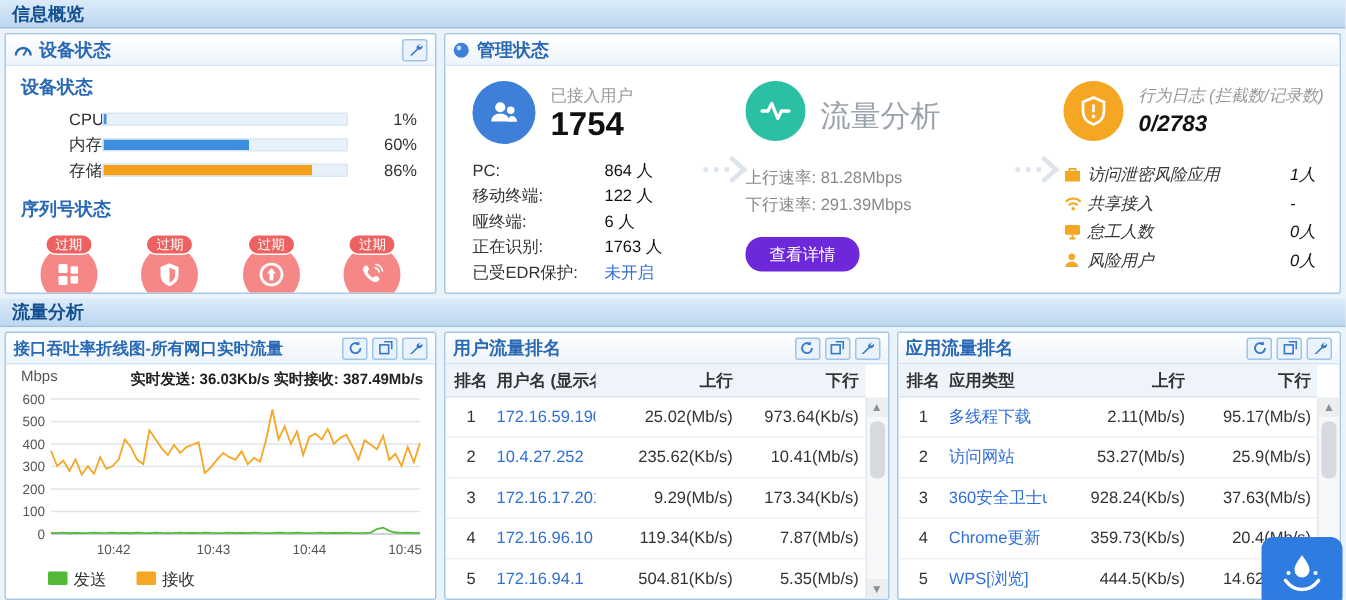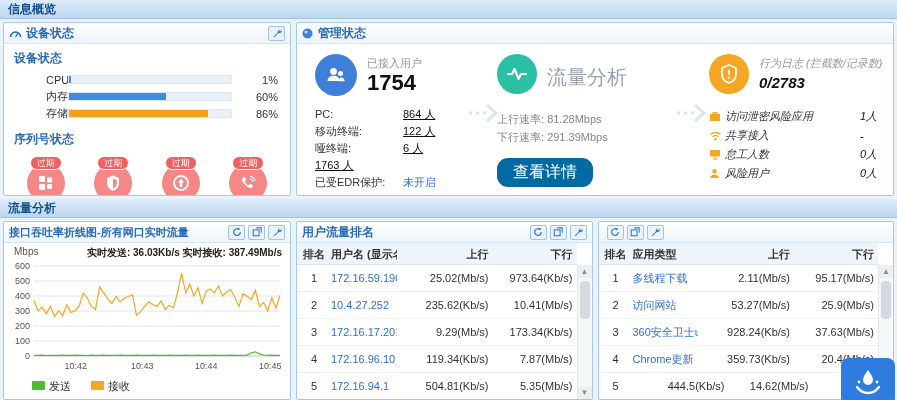--- a/index.html
+++ b/index.html
@@ -43,26 +43,26 @@
   .blk-behavior { left:412px; width:185px;font-style:italic; }
   .blk-top { display:flex; align-items:flex-start; gap:10px; }
   .big-circle { width:42px; height:42px; border-radius:50%; flex:none;
     display:flex; align-items:center; justify-content:center; }
   .c-blue { background:#3d7fd9; } .c-teal { background:#2bbfa3; } .c-orange { background:#f5a623; }
   .blk-cap { color:#999; font-size:11px; padding-top:2px; white-space:nowrap; }
   .blk-num { color:#111; font-weight:bold; font-size:22px; line-height:24px; }
   .stats { margin-top:10px; }
   .stat { display:flex; height:17px; line-height:17px; font-size:11px; }
   .stat .sl { width:88px; color:#333; }
-  .stat .sv { color:#111;text-decoration:underline; }
+  .stat .sv { color:#111; }
   a.lnk { color:#2f6fd6; text-decoration:none; cursor:pointer; }
   .traffic-name { color:#9aa3ad; font-size:20px; padding-top:10px; white-space:nowrap; }
   .rates { margin-top:16px; font-size:11px; color:#888; line-height:18px; white-space:nowrap; }
-  .btn-detail { margin-top:12px; display:inline-block; background:#0369a1; color:#fff;
-    font-size:16px; padding:4px 16px; border-radius:11px; cursor:pointer; }
+  .btn-detail { margin-top:12px; display:inline-block; background:#6d28d9; color:#fff;
+    font-size:11px; padding:4px 16px; border-radius:11px; cursor:pointer; }
   .b-list { margin-top:12px; }
   .b-item { display:flex; align-items:center; height:19px; font-size:11px; }
   .b-item .bi { width:16px; flex:none; display:flex; align-items:center; }
   .b-item .bl { flex:1; color:#333; white-space:nowrap; }
   .b-item .bv { width:34px; color:#111; }
   .flow-arrow { position:absolute; top:58px; color:#d9dfe6; }
   
   .panel-chart { width:288px; flex:none; }
   .chart-info { display:flex; padding:3px 8px 0 10px; font-size:10px; }
   .chart-info .unit { color:#555; }
@@ -215,20 +215,21 @@
             </div>
           <div class="stat">
               <span class="sl">移动终端:</span>
               <span class="sv">122 人</span>
             </div>
           <div class="stat">
               <span class="sl">哑终端:</span>
               <span class="sv">6 人</span>
             </div>
           <div class="stat">
+              <span class="sl">正在识别:</span>
               <span class="sv">1763 人</span>
             </div>
           <div class="stat">
               <span class="sl">已受EDR保护:</span>
               <a class="lnk">未开启</a>
             </div>
         </div>
       </div>
 
       <span class="flow-arrow" style="left:170px;">
@@ -440,20 +441,21 @@
       </div>
     <div class="vscroll">
       <span class="vs-up">▲</span>
       <span class="vs-thumb"></span>
       <span class="vs-down">▼</span>
     </div>
   </div>
 
   <div class="panel panel-table">
     <div class="p-head">
+      <span class="ttl">应用流量排名</span>
       <span class="tool">
           <svg width="10" height="10" viewBox="0 0 12 12">
             <path d="M10 6a4 4 0 1 1-1.2-2.8" fill="none" stroke="#3a78c8" stroke-width="1.5"></path>
             <path d="M9 0.5v3h-3z" fill="#3a78c8"></path>
           </svg>
         </span>
       <span class="tool">
           <svg width="10" height="10" viewBox="0 0 12 12">
             <rect x="1.5" y="3.5" width="7" height="7" fill="none" stroke="#3a78c8" stroke-width="1.3"></rect>
             <path d="M5 1h6v6" fill="none" stroke="#3a78c8" stroke-width="1.3"></path>
@@ -491,20 +493,21 @@
           <span class="c-down">37.63(Mb/s)</span>
         </div>
         <div class="trow">
           <span class="c-rank">4</span>
           <a class="c-name lnk">Chrome更新</a>
           <span class="c-up">359.73(Kb/s)</span>
           <span class="c-down">20.4(Mb/s)</span>
         </div>
         <div class="trow">
           <span class="c-rank">5</span>
+          <a class="c-name lnk">WPS[浏览]</a>
           <span class="c-up">444.5(Kb/s)</span>
           <span class="c-down">14.62(Mb/s)</span>
         </div>
       </div>
     <div class="vscroll">
       <span class="vs-up">▲</span>
       <span class="vs-thumb"></span>
       <span class="vs-down">▼</span>
     </div>
   </div>

